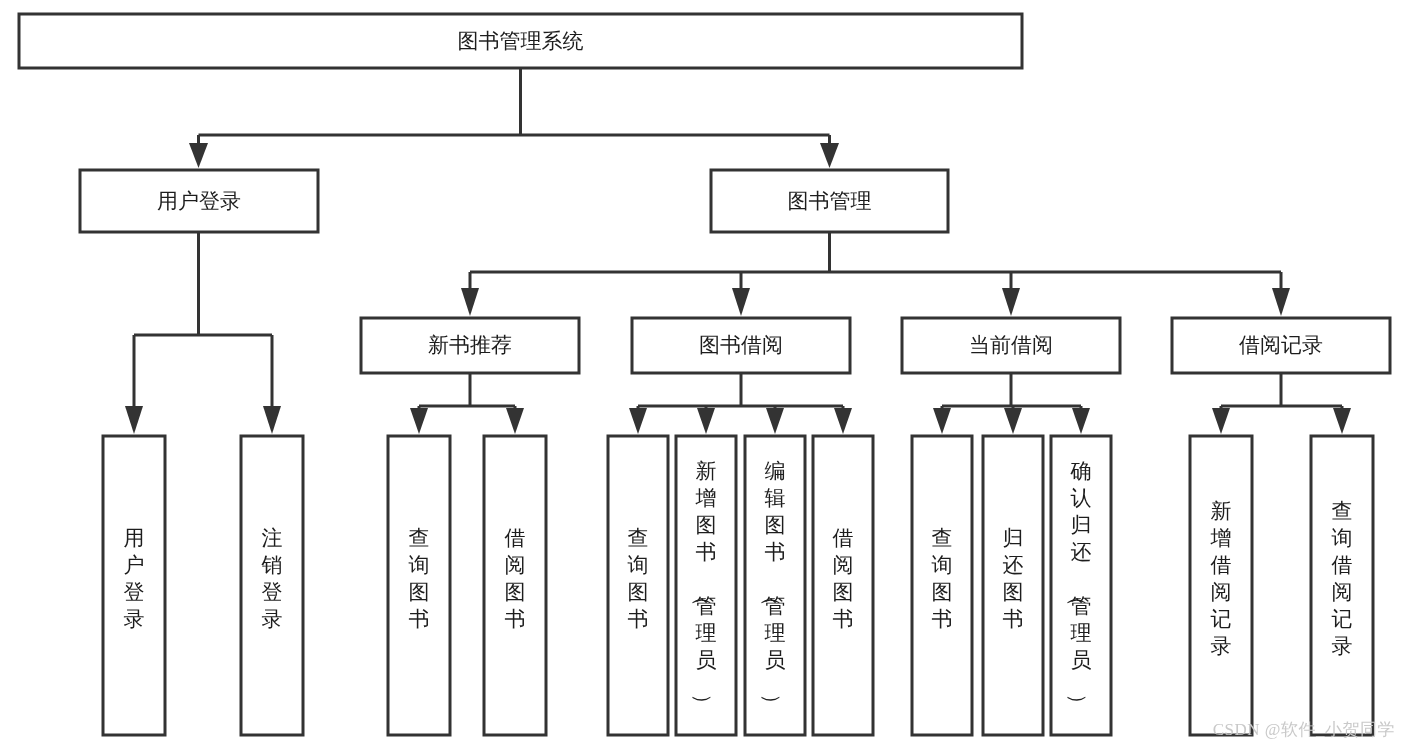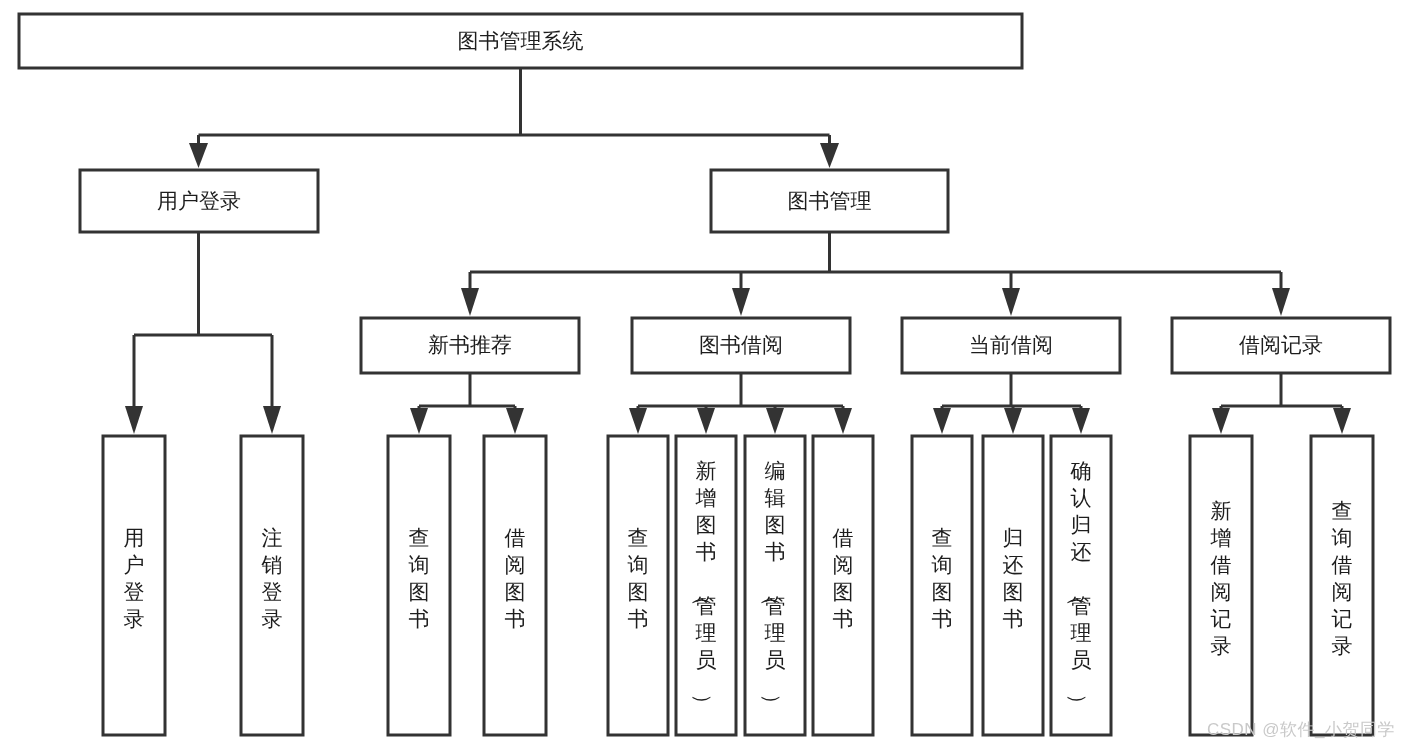--- a/index.html
+++ b/index.html
@@ -50,21 +50,21 @@
   .node-label-v {
     font-family: "Liberation Sans", "DejaVu Sans", sans-serif;
     font-size: 21px;
     fill: #1d1d1d;
     text-anchor: middle;
   }
   .watermark-text {
     position: absolute;
     right: 10px;
     bottom: 6px;
-    font-family: Liberation Sans, sans-serif;
+    font-family: Liberation Serif, serif;
     font-size: 17px;
     color: #c9c9c9;
     white-space: nowrap;
     letter-spacing: 0.5px;
   }
 </style>
 </head>
 <body>
 
 <div id="diagram-root">

